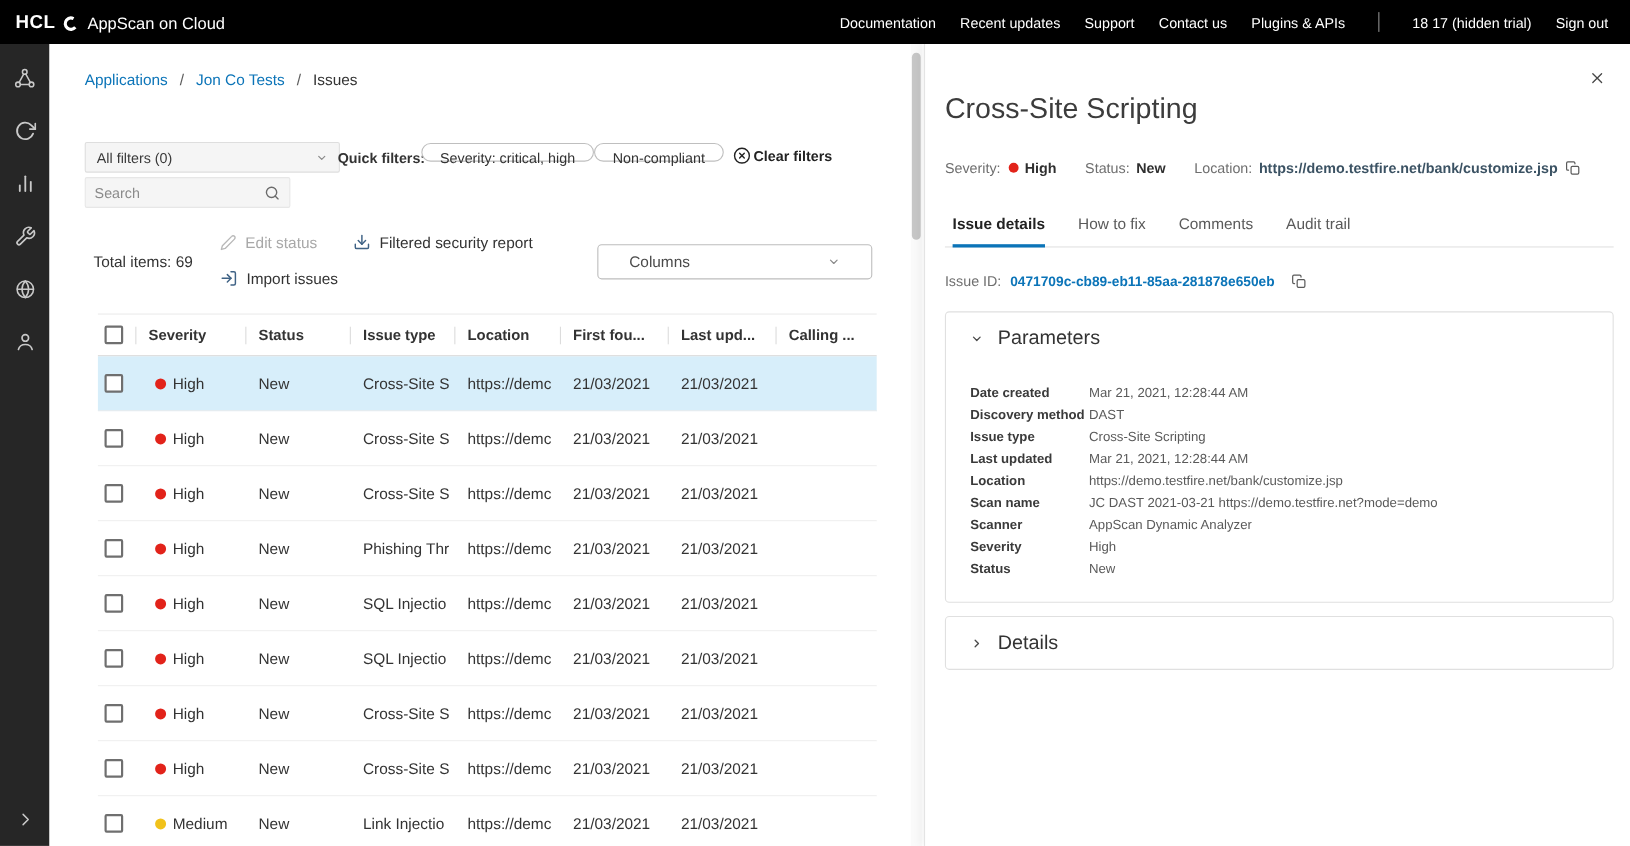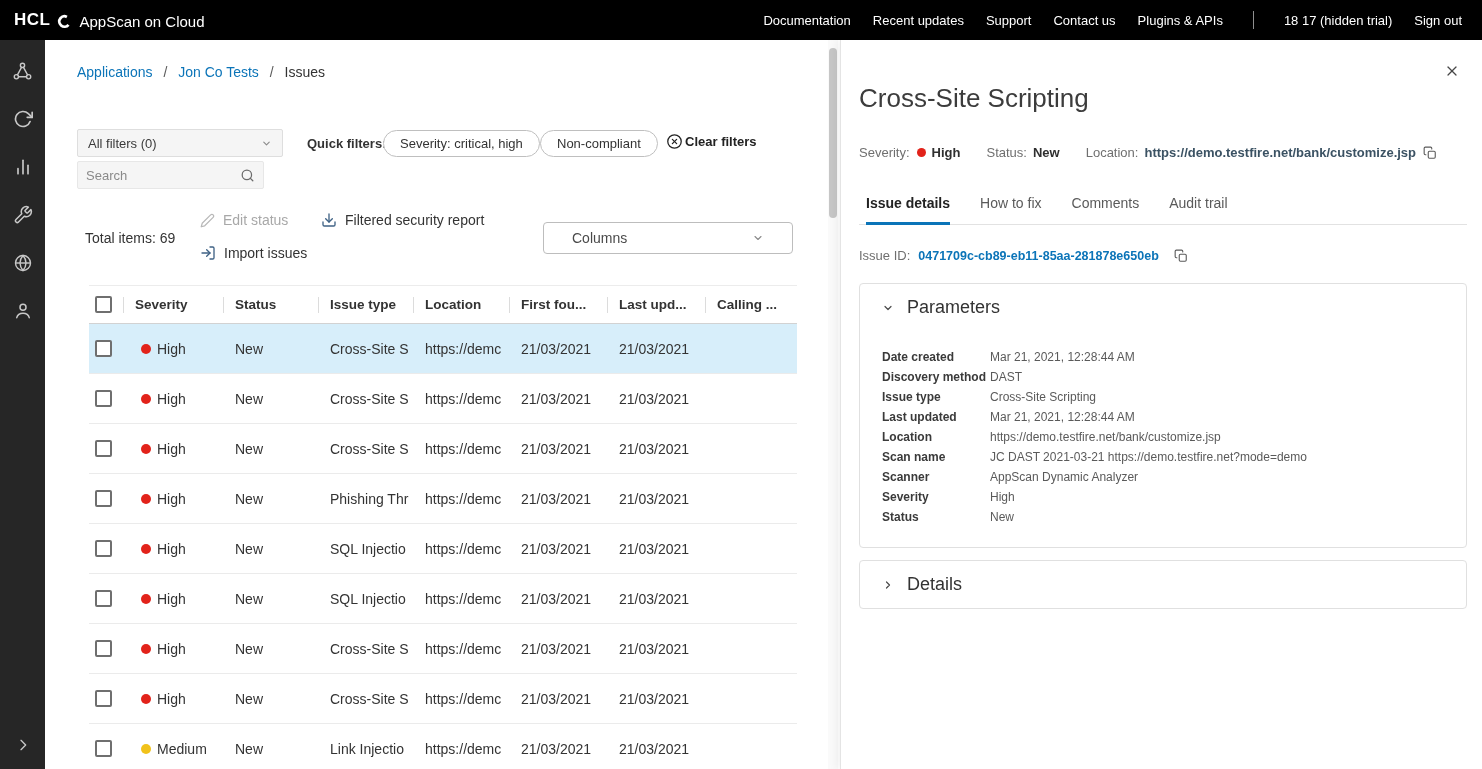--- a/index.html
+++ b/index.html
@@ -32,33 +32,33 @@
   
   .left-panel { position:absolute; top:40px; left:45px; width:783px; height:729px; background:#fff; overflow:hidden; }
   .scrolltrack { position:absolute; top:40px; left:828px; width:10px; height:729px; background:#fafafa; }
   .scrollthumb { position:absolute; top:8px; left:1px; width:8px; height:170px; background:#c6c6c6; border-radius:4px; cursor:pointer; }
 
   .breadcrumb { position:absolute; left:32px; top:24px; font-size:14px; color:#5a5a5a; }
   .crumb-link { color:#0b74b8; text-decoration:none; }
   .crumb-sep { margin:0 7px; color:#5a5a5a; }
   .crumb-current { color:#333; }
 
-  .all-filters { position:absolute; left:32px; top:89px; width:206px; height:28px; background:#f5f5f5;
+  .all-filters { position:absolute; left:32px; top:89px; width:232px; height:28px; background:#f5f5f5;
                  border:1px solid #dedede; border-radius:2px; display:flex; align-items:center;
                  justify-content:space-between; padding:0 10px; font-size:13px; color:#3a3a3a; cursor:pointer; }
   .all-filters .chev { color:#8a8a8a; }
   .search-box { position:absolute; left:32px; top:121px; width:187px; height:28px; background:#f5f5f5;
                 border:1px solid #e7e7e7; border-radius:2px; display:flex; align-items:center; padding:0 8px; }
   .search-box input { flex:1; border:none; background:transparent; outline:none; font-size:13px; color:#333;
                       font-family:inherit; min-width:0; }
   .search-box input::placeholder { color:#8a8a8a; }
   .search-box .sicon { color:#6b6b6b; }
 
   .qf-label { position:absolute; left:262px; top:96px; font-size:13px; font-weight:bold; color:#333; }
-  .pill { position:absolute; top:90px; height:27px; line-height:25px; border:1px solid #bfbfbf; border-radius:14px;
+  .pill { position:absolute; top:90px; height:17px; line-height:25px; border:1px solid #bfbfbf; border-radius:14px;
           padding:0 16px; font-size:13px; color:#333; background:#fff; cursor:pointer; white-space:nowrap; }
   .pill-1 { left:338px; } .pill-2 { left:495px; }
   .clear-filters { position:absolute; left:621px; top:93px; display:flex; align-items:center; gap:2px;
                    font-size:13px; font-weight:bold; color:#222; }
 
   .total-items { position:absolute; left:40px; top:190px; font-size:14px; color:#333; }
   .action { display:flex; align-items:center; gap:8px; font-size:14px; color:#333; }
   .action .aicon { color:#3f6285; }
   .action.disabled { color:#a8a8a8; cursor:default; }
   .action.disabled .aicon { color:#b8b8b8; }

